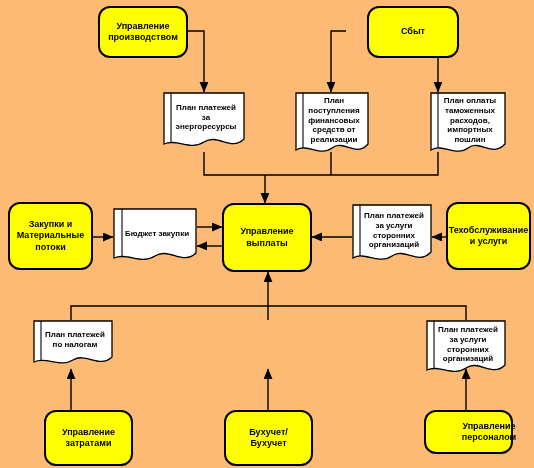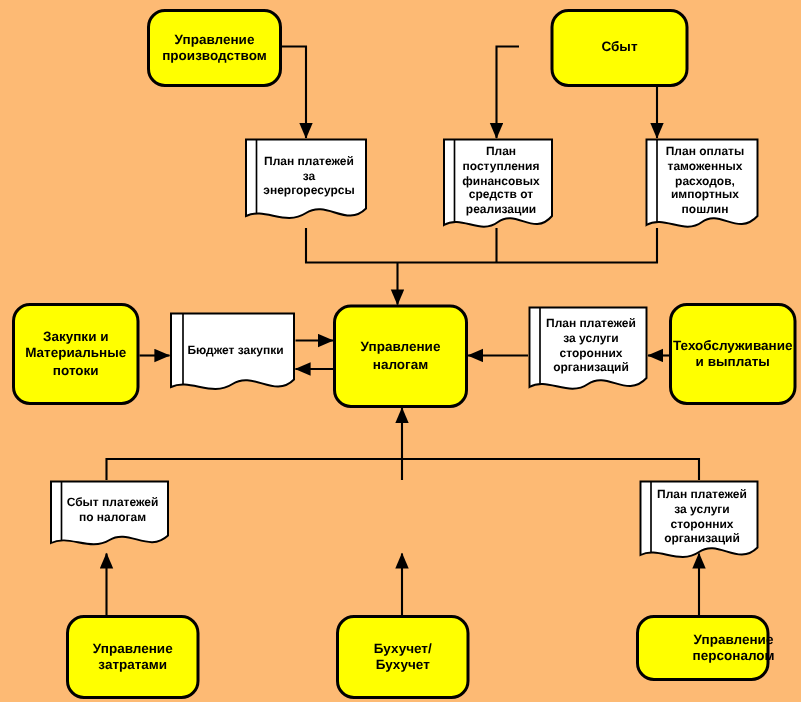--- a/index.html
+++ b/index.html
@@ -79,25 +79,25 @@
 
   <div class="proc" style="left:346px;top:6px;width:92px;height:52px;margin-left:21px;">
     <span>Сбыт</span>
   </div>
 
   <div class="proc" style="left:8px;top:202px;width:85px;height:68px;">
     <span>Закупки и Материальные потоки</span>
   </div>
 
   <div class="proc" style="left:222px;top:203px;width:90px;height:69px;">
-    <span>Управление налогам</span>
+    <span>Управление выплаты</span>
   </div>
 
   <div class="proc" style="left:446px;top:202px;width:85px;height:68px;">
-    <span>Техобслуживание и выплаты</span>
+    <span>Техобслуживание и услуги</span>
   </div>
 
   <div class="proc" style="left:27px;top:410px;width:89px;height:56px;margin-left:17px;">
     <span>Управление затратами</span>
   </div>
 
   <div class="proc" style="left:224px;top:410px;width:89px;height:56px;">
     <span>Бухучет/ Бухучет</span>
   </div>
 
@@ -143,21 +143,21 @@
       <path d="M8,1 V52" stroke="#000" stroke-width="1.1" fill="none"></path>
     </svg>
     <div class="dtext">План платежей за услуги сторонних организаций</div>
   </div>
 
   <div class="doc narrow" style="left:33px;top:320px;width:80px;height:49px;">
     <svg width="80" height="49" viewBox="0 0 80 49" xmlns="http://www.w3.org/2000/svg">
       <path d="M1,1 H79 V37 C66,49 53,32 40,40 C27,48 13,36 1,42 Z" fill="#ffffff" stroke="#000" stroke-width="1.3"></path>
       <path d="M8,1 V40" stroke="#000" stroke-width="1.1" fill="none"></path>
     </svg>
-    <div class="dtext">Сбыт платежей по налогам</div>
+    <div class="dtext">План платежей по налогам</div>
   </div>
 
 
   <div class="doc narrow" style="left:426px;top:320px;width:80px;height:58px;">
     <svg width="80" height="58" viewBox="0 0 80 58" xmlns="http://www.w3.org/2000/svg">
       <path d="M1,1 H79 V45 C66,58 53,39 40,48 C27,57 13,44 1,50 Z" fill="#ffffff" stroke="#000" stroke-width="1.3"></path>
       <path d="M8,1 V48" stroke="#000" stroke-width="1.1" fill="none"></path>
     </svg>
     <div class="dtext">План платежей за услуги сторонних организаций</div>
   </div>

